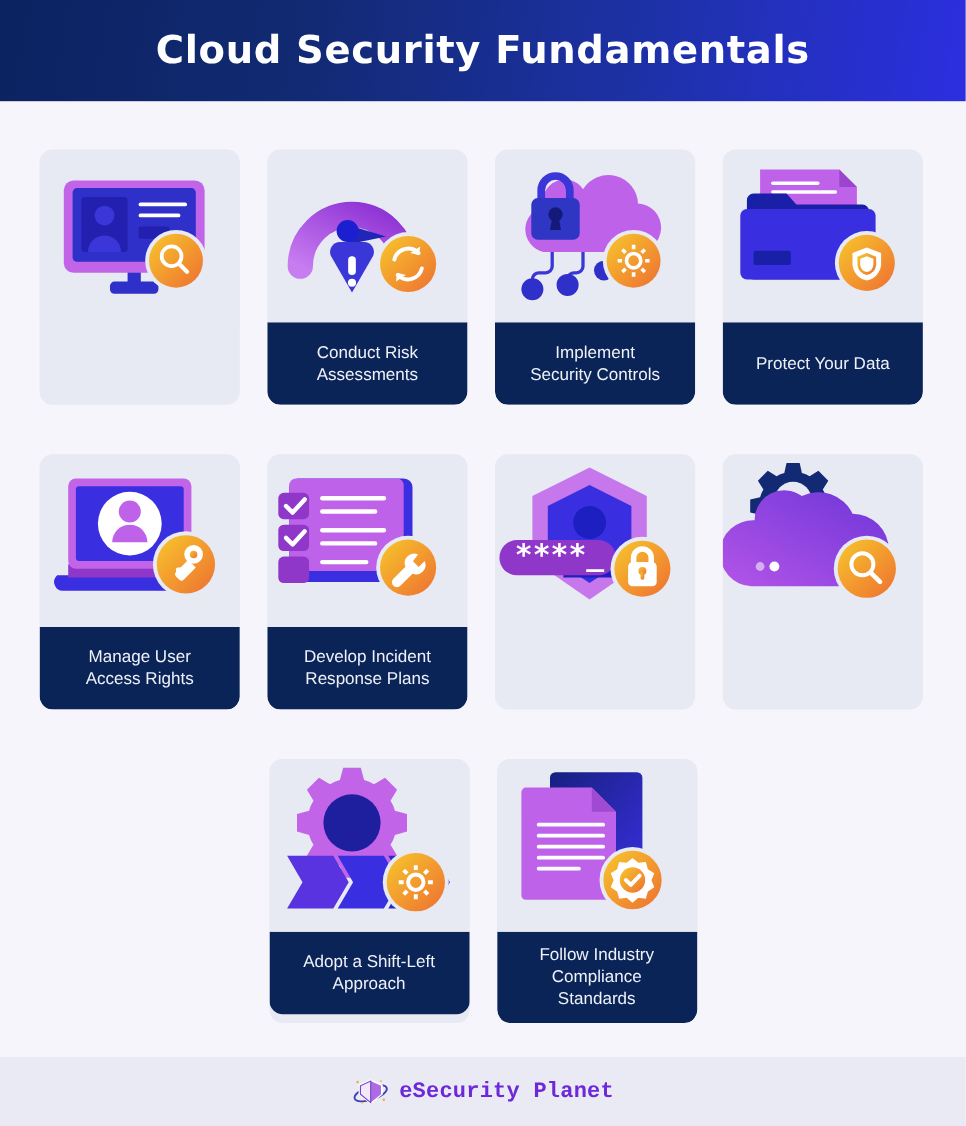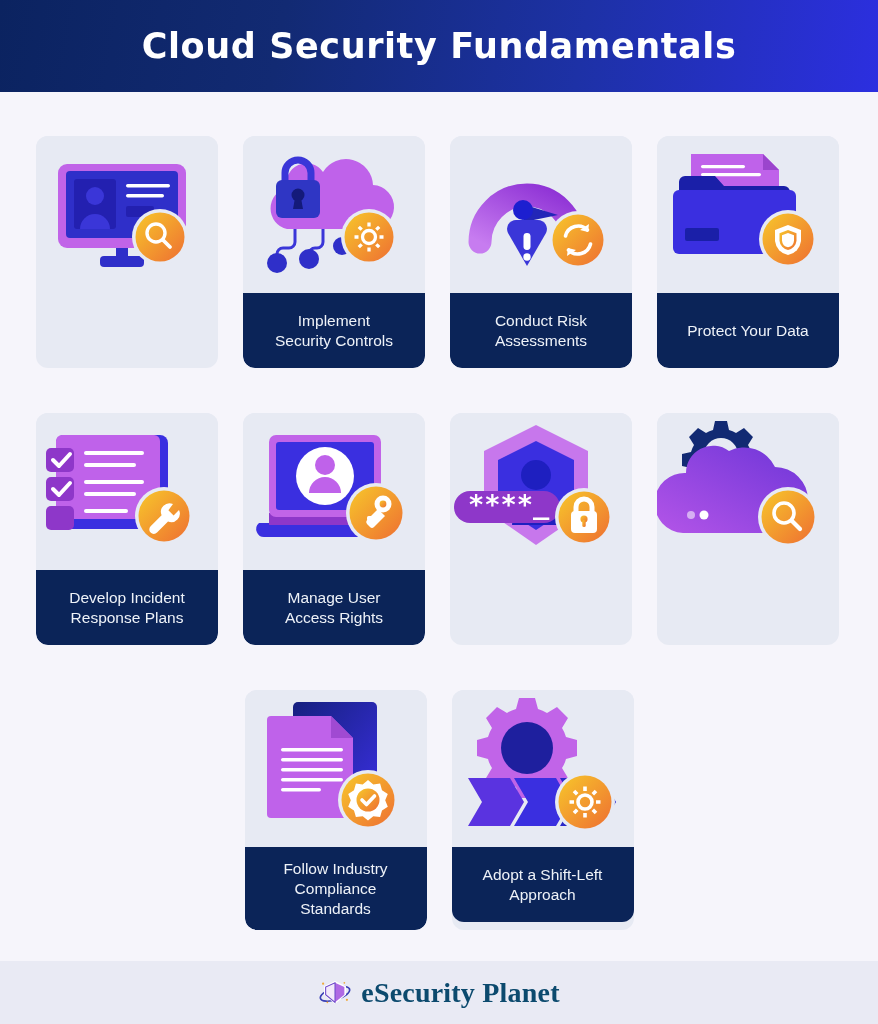--- a/index.html
+++ b/index.html
@@ -107,25 +107,25 @@
     background: #e9eaf4;
     display: flex;
     align-items: center;
     justify-content: center;
     gap: 9px;
   }
 
   .footer-logo { width: 34px; height: 34px; display:block; }
 
   .footer-text {
-    color: #0c4a6e;
-    font-size: 28px;
+    color: #6d28d9;
+    font-size: 20px;
     font-weight: bold;
     letter-spacing: 0.2px;
-    font-family: Liberation Serif, serif;
+    font-family: Liberation Mono, monospace;
   }
 </style>
 </head>
 <body>
 
 <div class="page">
 
   <div class="header">
     <div class="header-title">Cloud Security Fundamentals</div>
   </div>
@@ -159,20 +159,58 @@
               <rect x="90" y="58" width="38" height="3.5" rx="1.7" fill="#ffffff"></rect>
               <rect x="90" y="70" width="28" height="11" rx="2" fill="#2320b0"></rect>
 
               <circle cx="124" cy="101" r="28" fill="#e7eaf3"></circle>
               <circle cx="124" cy="101" r="24.5" fill="url(#badgeG1)"></circle>
               <circle cx="120" cy="97" r="9" fill="none" stroke="#ffffff" stroke-width="3.4"></circle>
               <line x1="127" y1="104" x2="134" y2="111" stroke="#ffffff" stroke-width="3.8" stroke-linecap="round"></line>
             </svg>
           </div>
         </div>
+      </div>
+
+      <div class="card">
+        <div class="card-art">
+          <div class="art">
+            <svg viewBox="0 0 182 157">
+              <defs>
+                <linearGradient id="badgeG3" x1="0" y1="0" x2="1" y2="1">
+                  <stop offset="0" stop-color="#f7c72b"></stop>
+                    <stop offset="1" stop-color="#ee6f32"></stop>
+                </linearGradient>
+                <linearGradient id="gaugeG" x1="0" y1="1" x2="1" y2="0">
+                  <stop offset="0" stop-color="#c77cf0"></stop>
+                    <stop offset="1" stop-color="#8c2fd4"></stop>
+                </linearGradient>
+              </defs>
+
+              <path d="M30 106 A45 45 0 1 1 124 106" fill="none" stroke="url(#gaugeG)" stroke-width="23" stroke-linecap="round"></path>
+
+              <path d="M72 68 L108 79 L74 86 z" fill="#2226b8"></path>
+              <circle cx="73" cy="74" r="10" fill="#1c1fd0"></circle>
+
+              <path d="M77 130 L58 97 a9 9 0 0 1 8-13 h22 a9 9 0 0 1 8 13 L77 130 z" fill="#3a36d8"></path>
+              <rect x="73.5" y="97" width="7" height="17" rx="3.4" fill="#ffffff"></rect>
+              <circle cx="77" cy="121" r="3.7" fill="#ffffff"></circle>
+
+              <circle cx="128" cy="104" r="29" fill="#e7eaf3"></circle>
+              <circle cx="128" cy="104" r="25.5" fill="url(#badgeG3)"></circle>
+              <g fill="none" stroke="#ffffff" stroke-width="3.6" stroke-linecap="round">
+                <path d="M115.5 100 a13 13 0 0 1 22-6"></path>
+                <path d="M140.5 108 a13 13 0 0 1-22 6"></path>
+              </g>
+              <path d="M139 88 l-1 8 l-8 -2 z" fill="#ffffff"></path>
+              <path d="M117 120 l1 -8 l8 2 z" fill="#ffffff"></path>
+            </svg>
+          </div>
+        </div>
+        <div class="card-label">Conduct Risk<br>Assessments</div>
       </div>
 
       <div class="card">
         <div class="card-art">
           <div class="art">
             <svg viewBox="0 0 182 157">
               <defs>
                 <linearGradient id="badgeG2" x1="0" y1="0" x2="1" y2="1">
                   <stop offset="0" stop-color="#f7c72b"></stop>
                     <stop offset="1" stop-color="#ee6f32"></stop>
@@ -205,58 +243,20 @@
           </div>
         </div>
         <div class="card-label">Implement<br>Security Controls</div>
       </div>
 
       <div class="card">
         <div class="card-art">
           <div class="art">
             <svg viewBox="0 0 182 157">
               <defs>
-                <linearGradient id="badgeG3" x1="0" y1="0" x2="1" y2="1">
-                  <stop offset="0" stop-color="#f7c72b"></stop>
-                    <stop offset="1" stop-color="#ee6f32"></stop>
-                </linearGradient>
-                <linearGradient id="gaugeG" x1="0" y1="1" x2="1" y2="0">
-                  <stop offset="0" stop-color="#c77cf0"></stop>
-                    <stop offset="1" stop-color="#8c2fd4"></stop>
-                </linearGradient>
-              </defs>
-
-              <path d="M30 106 A45 45 0 1 1 124 106" fill="none" stroke="url(#gaugeG)" stroke-width="23" stroke-linecap="round"></path>
-
-              <path d="M72 68 L108 79 L74 86 z" fill="#2226b8"></path>
-              <circle cx="73" cy="74" r="10" fill="#1c1fd0"></circle>
-
-              <path d="M77 130 L58 97 a9 9 0 0 1 8-13 h22 a9 9 0 0 1 8 13 L77 130 z" fill="#3a36d8"></path>
-              <rect x="73.5" y="97" width="7" height="17" rx="3.4" fill="#ffffff"></rect>
-              <circle cx="77" cy="121" r="3.7" fill="#ffffff"></circle>
-
-              <circle cx="128" cy="104" r="29" fill="#e7eaf3"></circle>
-              <circle cx="128" cy="104" r="25.5" fill="url(#badgeG3)"></circle>
-              <g fill="none" stroke="#ffffff" stroke-width="3.6" stroke-linecap="round">
-                <path d="M115.5 100 a13 13 0 0 1 22-6"></path>
-                <path d="M140.5 108 a13 13 0 0 1-22 6"></path>
-              </g>
-              <path d="M139 88 l-1 8 l-8 -2 z" fill="#ffffff"></path>
-              <path d="M117 120 l1 -8 l8 2 z" fill="#ffffff"></path>
-            </svg>
-          </div>
-        </div>
-        <div class="card-label">Conduct Risk<br>Assessments</div>
-      </div>
-
-      <div class="card">
-        <div class="card-art">
-          <div class="art">
-            <svg viewBox="0 0 182 157">
-              <defs>
                 <linearGradient id="badgeG4" x1="0" y1="0" x2="1" y2="1">
                   <stop offset="0" stop-color="#f7c72b"></stop>
                     <stop offset="1" stop-color="#ee6f32"></stop>
                 </linearGradient>
               </defs>
 
               <path d="M34 18 h72 l16 16 v48 h-88 z" fill="#bf62ea"></path>
               <path d="M106 18 l16 16 h-16 z" fill="#9b45cd"></path>
               <rect x="44" y="29" width="44" height="3.2" rx="1.6" fill="#ffffff"></rect>
               <rect x="44" y="37" width="60" height="3.2" rx="1.6" fill="#ffffff"></rect>
@@ -273,56 +273,20 @@
               <path d="M131 97 l6 2.3 v5.4 a7.4 7.4 0 0 1-6 6.6 a7.4 7.4 0 0 1-6-6.6 v-5.4 z" fill="#ffffff"></path>
             </svg>
           </div>
         </div>
         <div class="card-label">Protect Your Data</div>
       </div>
 
     </div>
 
     <div class="row row-2">
-
-      <div class="card">
-        <div class="card-art">
-          <div class="art">
-            <svg viewBox="0 0 182 157">
-              <defs>
-                <linearGradient id="badgeG5" x1="0" y1="0" x2="1" y2="1">
-                  <stop offset="0" stop-color="#f7c72b"></stop>
-                    <stop offset="1" stop-color="#ee6f32"></stop>
-                </linearGradient>
-              </defs>
-
-              <rect x="20" y="22" width="112" height="94" rx="8" fill="#3a2fe0"></rect>
-
-              <rect x="20" y="22" width="104" height="84" rx="6" fill="#bf62ea"></rect>
-
-              <rect x="10" y="35" width="28" height="24" rx="5" fill="#8e37c9"></rect>
-              <path d="M17 47 l6 6 l11 -12" fill="none" stroke="#ffffff" stroke-width="4" stroke-linecap="round" stroke-linejoin="round"></path>
-              <rect x="10" y="64" width="28" height="24" rx="5" fill="#8e37c9"></rect>
-              <path d="M17 76 l6 6 l11 -12" fill="none" stroke="#ffffff" stroke-width="4" stroke-linecap="round" stroke-linejoin="round"></path>
-              <rect x="10" y="93" width="28" height="24" rx="5" fill="#8e37c9"></rect>
-
-              <rect x="48" y="38" width="60" height="4" rx="2" fill="#ffffff"></rect>
-              <rect x="48" y="50" width="52" height="4" rx="2" fill="#ffffff"></rect>
-              <rect x="48" y="67" width="60" height="4" rx="2" fill="#ffffff"></rect>
-              <rect x="48" y="79" width="52" height="4" rx="2" fill="#ffffff"></rect>
-              <rect x="48" y="96" width="44" height="4" rx="2" fill="#ffffff"></rect>
-
-              <circle cx="128" cy="103" r="29" fill="#e7eaf3"></circle>
-              <circle cx="128" cy="103" r="25.5" fill="url(#badgeG5)"></circle>
-              <path d="M137 91 a8.6 8.6 0 0 0-11.4 11.2 l-11 11 a4.5 4.5 0 0 0 6.4 6.4 l11-11 A8.6 8.6 0 0 0 143 97 l-5.4 5.4 l-5.2-5.2 z" fill="#ffffff"></path>
-            </svg>
-          </div>
-        </div>
-        <div class="card-label">Develop Incident<br>Response Plans</div>
-      </div>
 
       <div class="card">
         <div class="card-art">
           <div class="art">
             <svg viewBox="0 0 182 157">
               <defs>
                 <linearGradient id="badgeG6" x1="0" y1="0" x2="1" y2="1">
                   <stop offset="0" stop-color="#f7c72b"></stop>
                     <stop offset="1" stop-color="#ee6f32"></stop>
                 </linearGradient>
@@ -350,20 +314,56 @@
           </div>
         </div>
         <div class="card-label">Manage User<br>Access Rights</div>
       </div>
 
       <div class="card">
         <div class="card-art">
           <div class="art">
             <svg viewBox="0 0 182 157">
               <defs>
+                <linearGradient id="badgeG5" x1="0" y1="0" x2="1" y2="1">
+                  <stop offset="0" stop-color="#f7c72b"></stop>
+                    <stop offset="1" stop-color="#ee6f32"></stop>
+                </linearGradient>
+              </defs>
+
+              <rect x="20" y="22" width="112" height="94" rx="8" fill="#3a2fe0"></rect>
+
+              <rect x="20" y="22" width="104" height="84" rx="6" fill="#bf62ea"></rect>
+
+              <rect x="10" y="35" width="28" height="24" rx="5" fill="#8e37c9"></rect>
+              <path d="M17 47 l6 6 l11 -12" fill="none" stroke="#ffffff" stroke-width="4" stroke-linecap="round" stroke-linejoin="round"></path>
+              <rect x="10" y="64" width="28" height="24" rx="5" fill="#8e37c9"></rect>
+              <path d="M17 76 l6 6 l11 -12" fill="none" stroke="#ffffff" stroke-width="4" stroke-linecap="round" stroke-linejoin="round"></path>
+              <rect x="10" y="93" width="28" height="24" rx="5" fill="#8e37c9"></rect>
+
+              <rect x="48" y="38" width="60" height="4" rx="2" fill="#ffffff"></rect>
+              <rect x="48" y="50" width="52" height="4" rx="2" fill="#ffffff"></rect>
+              <rect x="48" y="67" width="60" height="4" rx="2" fill="#ffffff"></rect>
+              <rect x="48" y="79" width="52" height="4" rx="2" fill="#ffffff"></rect>
+              <rect x="48" y="96" width="44" height="4" rx="2" fill="#ffffff"></rect>
+
+              <circle cx="128" cy="103" r="29" fill="#e7eaf3"></circle>
+              <circle cx="128" cy="103" r="25.5" fill="url(#badgeG5)"></circle>
+              <path d="M137 91 a8.6 8.6 0 0 0-11.4 11.2 l-11 11 a4.5 4.5 0 0 0 6.4 6.4 l11-11 A8.6 8.6 0 0 0 143 97 l-5.4 5.4 l-5.2-5.2 z" fill="#ffffff"></path>
+            </svg>
+          </div>
+        </div>
+        <div class="card-label">Develop Incident<br>Response Plans</div>
+      </div>
+
+      <div class="card">
+        <div class="card-art">
+          <div class="art">
+            <svg viewBox="0 0 182 157">
+              <defs>
                 <linearGradient id="badgeG7" x1="0" y1="0" x2="1" y2="1">
                   <stop offset="0" stop-color="#f7c72b"></stop>
                     <stop offset="1" stop-color="#ee6f32"></stop>
                 </linearGradient>
               </defs>
 
               <path d="M86 12 L138 38 V96 L86 132 L34 96 V38 Z" fill="#c777ec"></path>
 
               <path d="M86 28 L124 47 V92 L86 117 L48 92 V47 Z" fill="#3a2fe0"></path>
 
@@ -413,57 +413,20 @@
               <circle cx="127" cy="100" r="10" fill="none" stroke="#ffffff" stroke-width="3.6"></circle>
               <line x1="135" y1="108" x2="143" y2="116" stroke="#ffffff" stroke-width="4.2" stroke-linecap="round"></line>
             </svg>
           </div>
         </div>
       </div>
 
     </div>
 
     <div class="row row-3">
-
-      <div class="card">
-        <div class="card-art">
-          <div class="art">
-            <svg viewBox="0 0 182 157">
-              <defs>
-                <linearGradient id="badgeG9" x1="0" y1="0" x2="1" y2="1">
-                  <stop offset="0" stop-color="#f7c72b"></stop>
-                    <stop offset="1" stop-color="#ee6f32"></stop>
-                </linearGradient>
-                <linearGradient id="docNavy" x1="0" y1="0" x2="1" y2="1">
-                  <stop offset="0" stop-color="#16207f"></stop>
-                    <stop offset="1" stop-color="#3a2fe0"></stop>
-                </linearGradient>
-              </defs>
-
-              <rect x="48" y="12" width="84" height="104" rx="5" fill="url(#docNavy)"></rect>
-
-              <path d="M26 26 h60 l22 22 v76 a4 4 0 0 1-4 4 h-78 a4 4 0 0 1-4-4 v-94 a4 4 0 0 1 4-4 z" fill="#bf62ea"></path>
-              <path d="M86 26 l22 22 h-22 z" fill="#a04ad2"></path>
-
-              <rect x="36" y="58" width="62" height="3.4" rx="1.7" fill="#ffffff"></rect>
-              <rect x="36" y="68" width="62" height="3.4" rx="1.7" fill="#ffffff"></rect>
-              <rect x="36" y="78" width="62" height="3.4" rx="1.7" fill="#ffffff"></rect>
-              <rect x="36" y="88" width="62" height="3.4" rx="1.7" fill="#ffffff"></rect>
-              <rect x="36" y="98" width="40" height="3.4" rx="1.7" fill="#ffffff"></rect>
-
-              <circle cx="123" cy="110" r="30" fill="#e7eaf3"></circle>
-              <circle cx="123" cy="110" r="26.5" fill="url(#badgeG9)"></circle>
-              <path d="M123 90 l5.3 4.4 l6.8-0.8 l1.9 6.6 l5.8 3.7 l-2.6 6.4 l2.6 6.4 l-5.8 3.7 l-1.9 6.6 l-6.8-0.8 l-5.3 4.4 l-5.3-4.4 l-6.8 0.8 l-1.9-6.6 l-5.8-3.7 l2.6-6.4 l-2.6-6.4 l5.8-3.7 l1.9-6.6 l6.8 0.8 z" fill="#ffffff"></path>
-              <circle cx="123" cy="110" r="11.5" fill="url(#badgeG9)"></circle>
-              <path d="M117 110 l4.5 4.5 l8-8.5" fill="none" stroke="#ffffff" stroke-width="3.6" stroke-linecap="round" stroke-linejoin="round"></path>
-            </svg>
-          </div>
-        </div>
-        <div class="card-label tall">Follow Industry<br>Compliance<br>Standards</div>
-      </div>
 
       <div class="card">
         <div class="card-art">
           <div class="art">
             <svg viewBox="0 0 182 157">
               <defs>
                 <linearGradient id="badgeG10" x1="0" y1="0" x2="1" y2="1">
                   <stop offset="0" stop-color="#f7c72b"></stop>
                     <stop offset="1" stop-color="#ee6f32"></stop>
                 </linearGradient>
@@ -483,20 +446,57 @@
               <g fill="none" stroke="#ffffff" stroke-width="3.6">
                 <circle cx="133" cy="112" r="7"></circle>
                 <path d="M133 96.5 v4.5 M133 123 v4.5 M117.5 112 h4.5 M144 112 h4.5
                          M122 101 l3.2 3.2 M140.8 119.8 l3.2 3.2
                          M144 101 l-3.2 3.2 M125.2 119.8 l-3.2 3.2"></path>
               </g>
             </svg>
           </div>
         </div>
         <div class="card-label">Adopt a Shift-Left<br>Approach</div>
+      </div>
+
+      <div class="card">
+        <div class="card-art">
+          <div class="art">
+            <svg viewBox="0 0 182 157">
+              <defs>
+                <linearGradient id="badgeG9" x1="0" y1="0" x2="1" y2="1">
+                  <stop offset="0" stop-color="#f7c72b"></stop>
+                    <stop offset="1" stop-color="#ee6f32"></stop>
+                </linearGradient>
+                <linearGradient id="docNavy" x1="0" y1="0" x2="1" y2="1">
+                  <stop offset="0" stop-color="#16207f"></stop>
+                    <stop offset="1" stop-color="#3a2fe0"></stop>
+                </linearGradient>
+              </defs>
+
+              <rect x="48" y="12" width="84" height="104" rx="5" fill="url(#docNavy)"></rect>
+
+              <path d="M26 26 h60 l22 22 v76 a4 4 0 0 1-4 4 h-78 a4 4 0 0 1-4-4 v-94 a4 4 0 0 1 4-4 z" fill="#bf62ea"></path>
+              <path d="M86 26 l22 22 h-22 z" fill="#a04ad2"></path>
+
+              <rect x="36" y="58" width="62" height="3.4" rx="1.7" fill="#ffffff"></rect>
+              <rect x="36" y="68" width="62" height="3.4" rx="1.7" fill="#ffffff"></rect>
+              <rect x="36" y="78" width="62" height="3.4" rx="1.7" fill="#ffffff"></rect>
+              <rect x="36" y="88" width="62" height="3.4" rx="1.7" fill="#ffffff"></rect>
+              <rect x="36" y="98" width="40" height="3.4" rx="1.7" fill="#ffffff"></rect>
+
+              <circle cx="123" cy="110" r="30" fill="#e7eaf3"></circle>
+              <circle cx="123" cy="110" r="26.5" fill="url(#badgeG9)"></circle>
+              <path d="M123 90 l5.3 4.4 l6.8-0.8 l1.9 6.6 l5.8 3.7 l-2.6 6.4 l2.6 6.4 l-5.8 3.7 l-1.9 6.6 l-6.8-0.8 l-5.3 4.4 l-5.3-4.4 l-6.8 0.8 l-1.9-6.6 l-5.8-3.7 l2.6-6.4 l-2.6-6.4 l5.8-3.7 l1.9-6.6 l6.8 0.8 z" fill="#ffffff"></path>
+              <circle cx="123" cy="110" r="11.5" fill="url(#badgeG9)"></circle>
+              <path d="M117 110 l4.5 4.5 l8-8.5" fill="none" stroke="#ffffff" stroke-width="3.6" stroke-linecap="round" stroke-linejoin="round"></path>
+            </svg>
+          </div>
+        </div>
+        <div class="card-label tall">Follow Industry<br>Compliance<br>Standards</div>
       </div>
 
     </div>
 
   </div>
 
   <div class="footer">
     <span>
       <svg class="footer-logo" viewBox="0 0 40 40">
         <ellipse cx="20" cy="21" rx="18" ry="7" transform="rotate(-18 20 21)" fill="none" stroke="#3a3fb5" stroke-width="2"></ellipse>

